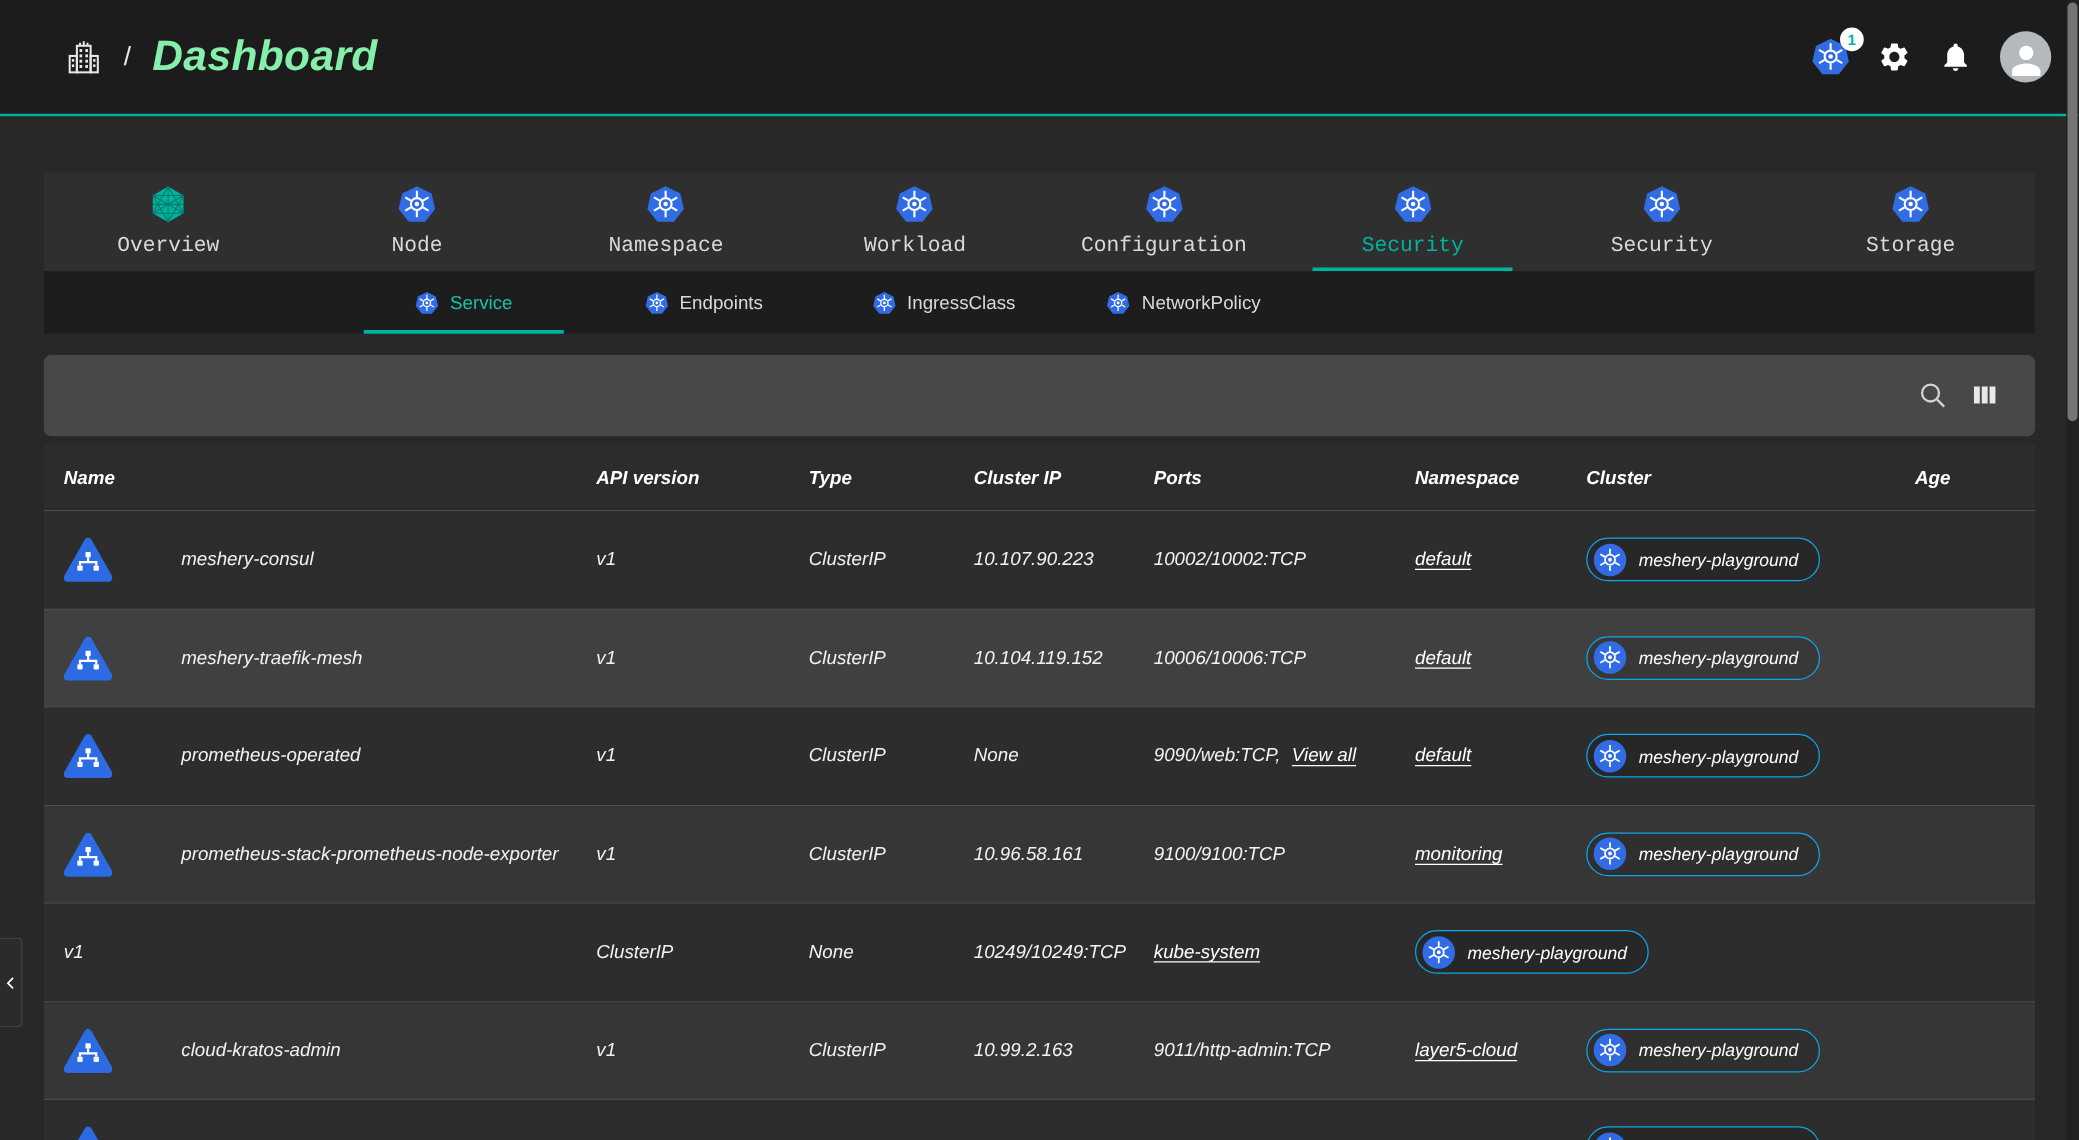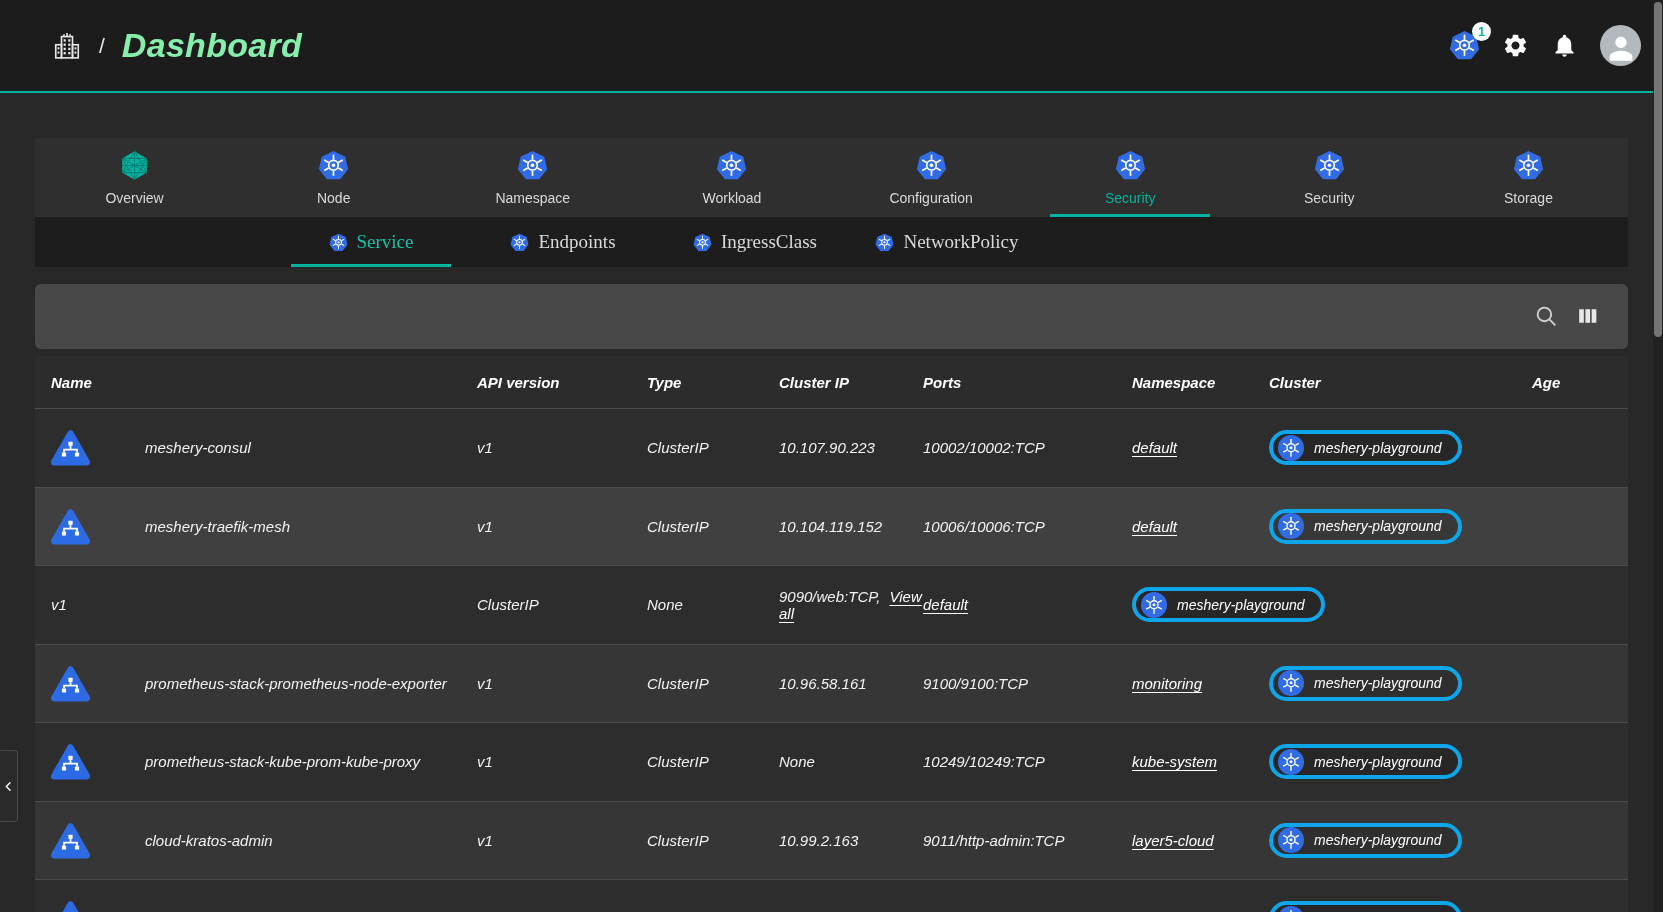--- a/index.html
+++ b/index.html
@@ -41,38 +41,38 @@
   
   .tabs {
     position:absolute; left:35px; right:35px; top:138px; height:79px;
     background:#2f2f2f; display:flex;
   }
   .tab {
     flex:1; display:flex; flex-direction:column; align-items:center; justify-content:center;
     gap:9px; position:relative; cursor:pointer;
   }
   .tab svg { width:31px; height:31px; }
-  .tab .lbl { font-size:14px; color:#d9d9d9; }
+  .tab .lbl { font-size:17px; color:#d9d9d9;font-family:Liberation Mono, monospace; }
   .tab.active .lbl { color:#00B39F; }
   .tab.active::after {
     content:""; position:absolute; bottom:0; left:50%; transform:translateX(-50%);
     width:160px; height:3px; background:#00B39F;
   }
 
   
   .subtabs {
     position:absolute; left:35px; right:35px; top:217px; height:50px;
     background:#1d1d1d; display:flex; padding-left:240px;
   }
   .subtab {
     width:192px; display:flex; align-items:center; justify-content:center; gap:9px;
     position:relative; cursor:pointer;
   }
   .subtab svg { width:19px; height:19px; }
-  .subtab .lbl { font-size:19px; color:#d9d9d9;font-family:Liberation Serif, serif; }
+  .subtab .lbl { font-size:15px; color:#d9d9d9; }
   .subtab.active .lbl { color:#17C3A6; }
   .subtab.active::after {
     content:""; position:absolute; bottom:0; left:50%; transform:translateX(-50%);
     width:160px; height:3px; background:#00B39F;
   }
 
   
   .toolbar {
     position:absolute; left:35px; right:35px; top:284px; height:65px;
     background:#484848; border-radius:6px;
@@ -98,21 +98,21 @@
   .tbody .row:nth-child(odd)  { background:#2d2d2d; }
   .tbody .row:nth-child(even) { background:#363636; }
   .tbody .row:nth-child(2)    { background:#404040; }
   .cell-name { display:flex; align-items:center; gap:11px; }
   .svc-icon svg { width:39px; height:39px; }
   .nm { color:#f2f2f2;margin-left:44px; }
   .ns-link { color:#fff; text-decoration:underline; text-underline-offset:3px; cursor:pointer; }
   .view-all { color:#fff; text-decoration:underline; text-underline-offset:3px; margin-left:9px; cursor:pointer; }
   .chip {
     display:inline-flex; align-items:center; gap:10px; height:35px;
-    padding:0 16px 0 5px; border:4px solid #0ea5e9; border-radius:18px;
+    padding:0 16px 0 5px; border:1px solid #0ea5e9; border-radius:18px;
     background:rgba(0,0,0,0.12); cursor:pointer; max-width:230px;
   }
   .chip-ic { width:26px; height:26px; border-radius:50%; background:#326CE5;
     display:flex; align-items:center; justify-content:center; }
   .chip-ic svg { width:26px; height:26px; }
   .chip-lbl { font-size:14px; color:#fff; white-space:nowrap; }
 
   
   .drawer-handle {
     position:absolute; left:0; top:750px; width:18px; height:72px;
@@ -410,20 +410,28 @@
                 <use href="#i-k8s"></use>
               </svg>
             </span>
         <span class="chip-lbl">meshery-playground</span>
       </span>
     </div>
     <div class="cell c-age"></div>
   </div>
 
   <div class="row grid-cols">
+    <div class="cell cell-name">
+      <span class="svc-icon">
+            <svg>
+              <use href="#i-service"></use>
+            </svg>
+          </span>
+      <span class="nm">prometheus-operated</span>
+    </div>
     <div class="cell c-api">v1</div>
     <div class="cell c-type">ClusterIP</div>
     <div class="cell c-ip">None</div>
     <div class="cell c-ports">
       <span class="pv">9090/web:TCP,</span><a class="view-all">View all</a>
     </div>
     <div class="cell c-ns">
       <a class="ns-link">default</a>
     </div>
     <div class="cell c-cluster">
@@ -464,28 +472,20 @@
                 <use href="#i-k8s"></use>
               </svg>
             </span>
         <span class="chip-lbl">meshery-playground</span>
       </span>
     </div>
     <div class="cell c-age"></div>
   </div>
 
   <div class="row grid-cols">
-    <div class="cell cell-name">
-      <span class="svc-icon">
-            <svg>
-              <use href="#i-service"></use>
-            </svg>
-          </span>
-      <span class="nm">prometheus-stack-kube-prom-kube-proxy</span>
-    </div>
     <div class="cell c-api">v1</div>
     <div class="cell c-type">ClusterIP</div>
     <div class="cell c-ip">None</div>
     <div class="cell c-ports">
       <span class="pv">10249/10249:TCP</span>
     </div>
     <div class="cell c-ns">
       <a class="ns-link">kube-system</a>
     </div>
     <div class="cell c-cluster">

